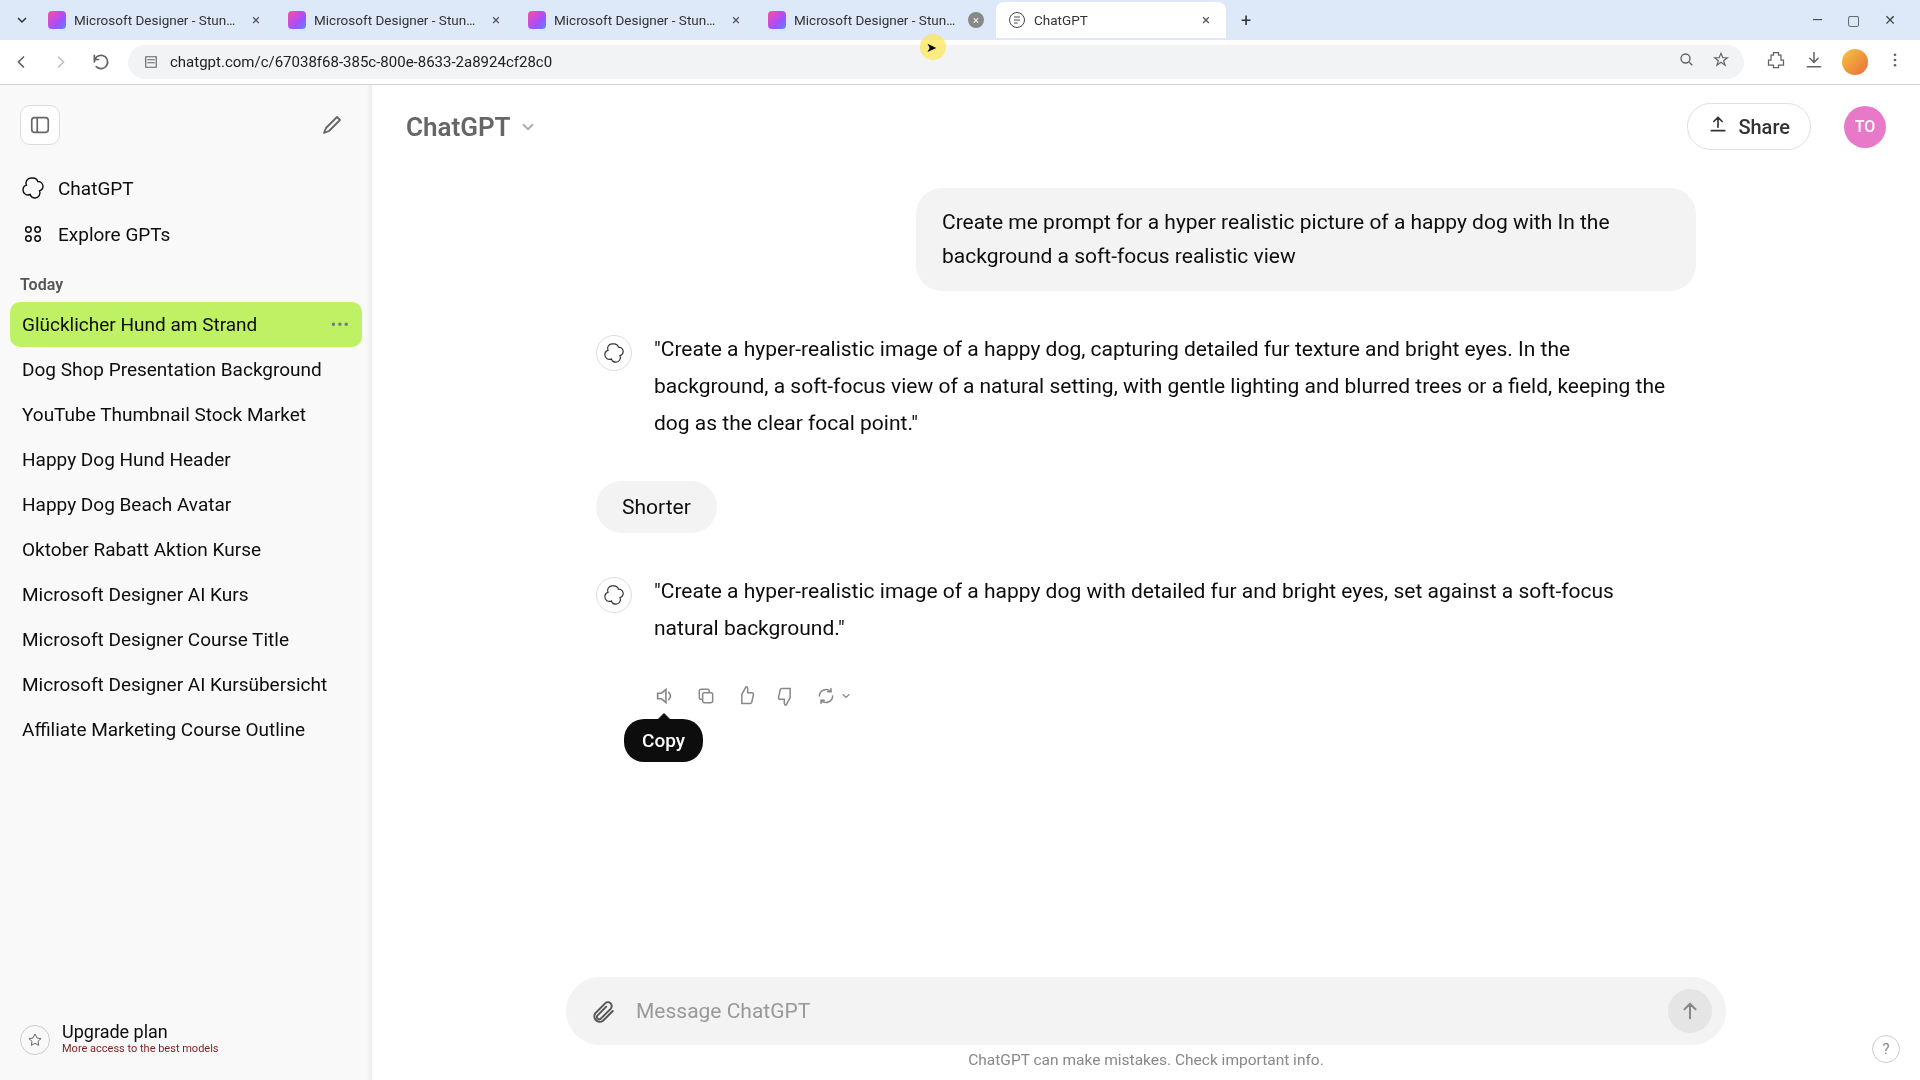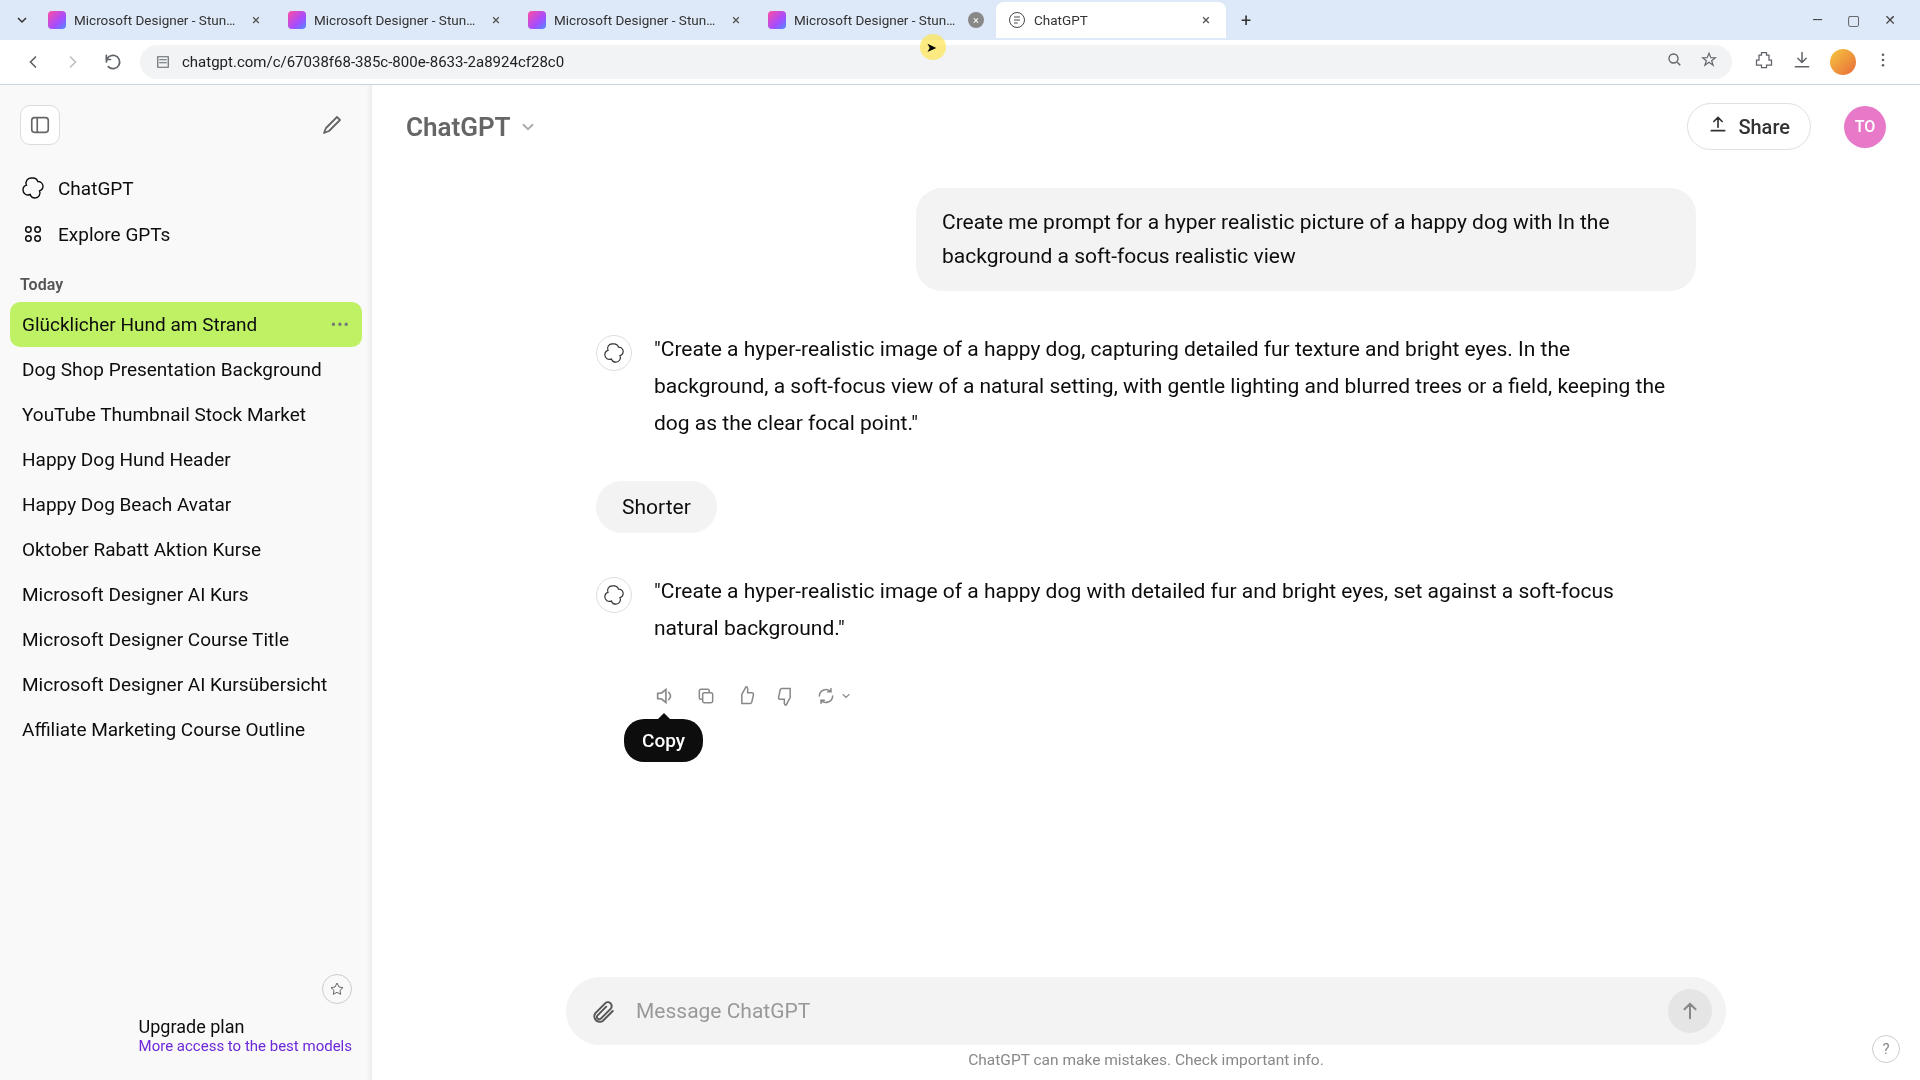--- a/index.html
+++ b/index.html
@@ -14,21 +14,21 @@
     .tab-favicon { width: 18px; height: 18px; border-radius: 4px; flex-shrink: 0; display: flex; align-items: center; justify-content: center; }
     .ms-designer-ico { background: linear-gradient(135deg,#ff4da0,#a64dff 60%,#4d8bff); }
     .chatgpt-ico svg { width: 18px; height: 18px; }
     .tab-title { white-space: nowrap; overflow: hidden; text-overflow: ellipsis; flex: 1; }
     .tab-close { width: 16px; height: 16px; display: flex; align-items: center; justify-content: center; color: #555; font-size: 15px; flex-shrink: 0; border-radius:50%; }
     .tab-close.loading { background:#888; color:#fff; font-size:11px; }
     .new-tab { width: 28px; height: 28px; display: flex; align-items: center; justify-content: center; color: #333; margin-left: 6px; font-size: 18px; cursor: pointer; }
     .window-controls { margin-left: auto; display: flex; gap: 24px; padding-right: 16px; color: #444; }
     .win-ctrl { font-size: 14px; cursor: pointer; }
     
-    .address-row { display: flex; align-items: center; height: 44px; padding: 0 20px; gap: 14px; background: #fff; justify-content: flex-end; }
+    .address-row { display: flex; align-items: center; height: 44px; padding: 0 8px; gap: 14px; background: #fff; justify-content: flex-end; }
     .nav-btn { width: 26px; height: 26px; display: flex; align-items: center; justify-content: center; color: #5f6368; cursor: pointer; }
     .nav-btn svg { width: 20px; height: 20px; }
     .address-bar { flex: 1; display: flex; align-items: center; gap: 10px; background: #f1f3f4; border-radius: 20px; height: 34px; padding: 0 14px; font-size: 15px; color: #202124; }
     .site-info { color:#5f6368; display:flex; align-items:center; }
     .omnibox-icons { display:flex; gap:16px; align-items:center; color:#5f6368; }
     .toolbar-right { display: flex; align-items: center; gap: 18px; padding: 0 8px; color:#5f6368; }
     .profile-dot { width: 26px; height: 26px; border-radius: 50%; background: linear-gradient(135deg,#f6c83f,#e86a3a); }
     
     
     .app { display: flex; height: calc(100% - 84px); background:#fff; }
@@ -39,24 +39,24 @@
     .sidebar-top { display: flex; justify-content: space-between; padding: 4px 10px 20px; }
     .collapse-btn, .newchat-btn { width: 40px; height: 40px; border: 1.5px solid #dcdcdc; border-radius: 10px; display: flex; align-items: center; justify-content: center; color: #666; cursor:pointer; background:#fff; }
     .newchat-btn { border:none; background:transparent; }
     .nav-item { display: flex; align-items: center; gap: 12px; padding: 10px 10px; border-radius: 10px; font-size: 19px; color: #0d0d0d; cursor:pointer; }
     .nav-item .icon { width: 26px; height: 26px; display:flex; align-items:center; justify-content:center; }
     .section-label { font-size: 16px; font-weight: 600; color: #555; padding: 18px 10px 8px; }
     .history-item { padding: 11px 12px; border-radius: 10px; font-size: 19px; color: #0d0d0d; white-space: nowrap; overflow: hidden; text-overflow: ellipsis; cursor:pointer; display:flex; align-items:center; justify-content:space-between; }
     .history-item.active { background: #bef264; }
     .history-more { color:#777; letter-spacing:1px; font-size:16px; padding-left:8px; }
     .history-list { flex:1; overflow:hidden; mask-image: linear-gradient(to bottom, black 88%, transparent 100%); -webkit-mask-image: linear-gradient(to bottom, black 88%, transparent 100%); }
-    .upgrade { margin-top:auto; display:flex; gap:12px; padding: 10px; align-items:flex-end; cursor:pointer;flex-direction:column; }
+    .upgrade { margin-top:auto; display:flex; gap:12px; padding: 10px; align-items:center; cursor:pointer; }
     .upgrade-icon { width:30px; height:30px; border:1.5px solid #ccc; border-radius:50%; display:flex; align-items:center; justify-content:center; flex-shrink:0; color:#666; margin-top:4px; }
     .upgrade-title { font-size:18px; color:#0d0d0d; }
-    .upgrade-sub { font-size:15px; color:#6d28d9; }
+    .upgrade-sub { font-size:11px; color:#7f1d1d; }
     
     
     .main { flex:1; display:flex; flex-direction:column; position:relative; }
     .main-header { display:flex; align-items:center; justify-content:space-between; padding: 18px 34px; }
     .model-select { display:flex; align-items:center; gap:8px; font-size:26px; font-weight:600; color:#666; cursor:pointer; }
     .model-select .chev { color:#aaa; }
     .header-right { display:flex; align-items:center; gap:33px; }
     .share-btn { display:flex; align-items:center; gap:10px; border:1.5px solid #e0e0e0; border-radius:28px; padding: 10px 20px; font-size:20px; font-weight:500; color:#333; cursor:pointer; }
     .avatar { width:42px; height:42px; border-radius:50%; background:#e879c8; color:#fff; display:flex; align-items:center; justify-content:center; font-size:16px; font-weight:500; }
     

